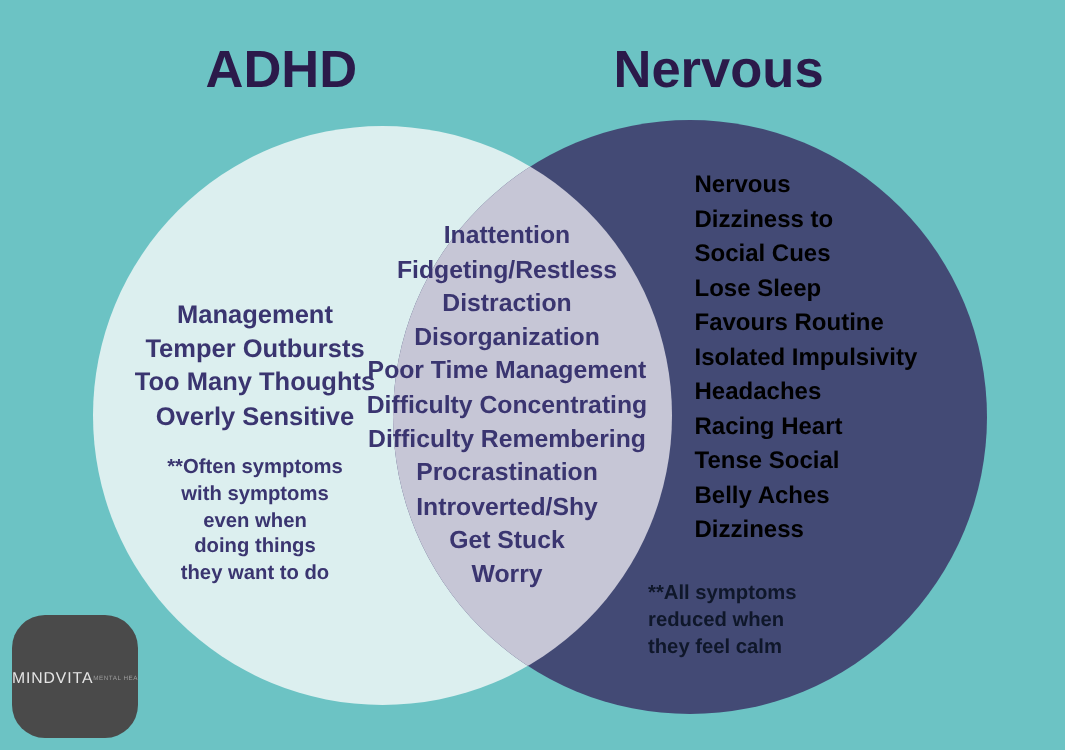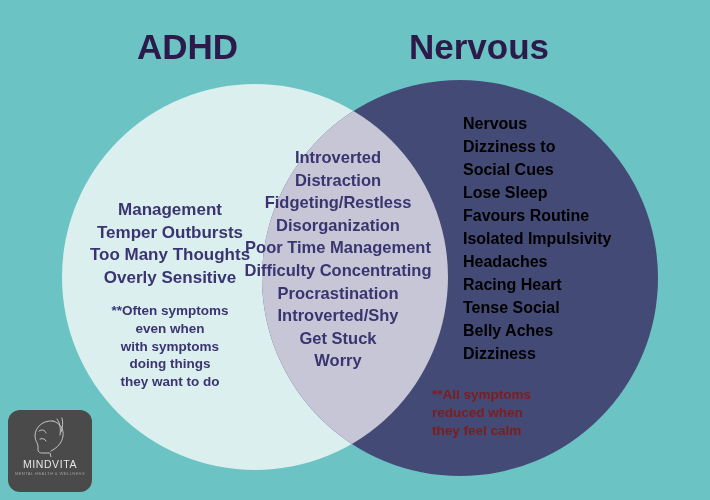--- a/index.html
+++ b/index.html
@@ -115,35 +115,35 @@
     color: #000000;
     line-height: 1.44;
   }
   #anxiety-note {
     left: 432px;
     top: 386px;
     width: 175px;
     text-align: left;
     font-size: 13.5px;
     font-weight: 700;
-    color: #7f1d1d;
+    color: #0f172a;
     line-height: 1.34;
   }
 
   
   #logo-card {
     position: absolute;
     left: 8px;
     top: 410px;
     width: 84px;
     height: 82px;
     background: #4a4a4a;
-    border-radius: 12px;
+    border-radius: 22px;
     display: flex;
-    flex-direction: column;
+    flex-direction: row;
     align-items: center;
     justify-content: flex-start;
     overflow: hidden;
   }
   #logo-mark {
     margin-top: 7px;
     width: 46px;
     height: 40px;
   }
   #logo-name {
@@ -183,33 +183,34 @@
 
   <div class="list-block" id="adhd-list">
     <span class="row">Management</span>
     <span class="row">Temper Outbursts</span>
     <span class="row">Too Many Thoughts</span>
     <span class="row">Overly Sensitive</span>
   </div>
 
   <div class="list-block" id="adhd-note">
     <span class="row">**Often symptoms</span>
+    <span class="row">with symptoms</span>
     <span class="row">even when</span>
-    <span class="row">with symptoms</span>
     <span class="row">doing things</span>
     <span class="row">they want to do</span>
   </div>
 
   <div class="list-block" id="shared-list">
-    <span class="row">Introverted</span>
+    <span class="row">Inattention</span>
+    <span class="row">Fidgeting/Restless</span>
     <span class="row">Distraction</span>
-    <span class="row">Fidgeting/Restless</span>
     <span class="row">Disorganization</span>
     <span class="row">Poor Time Management</span>
     <span class="row">Difficulty Concentrating</span>
+    <span class="row">Difficulty Remembering</span>
     <span class="row">Procrastination</span>
     <span class="row">Introverted/Shy</span>
     <span class="row">Get Stuck</span>
     <span class="row">Worry</span>
   </div>
 
   <div class="list-block" id="anxiety-list">
     <span class="row">Nervous</span>
     <span class="row">Dizziness to</span>
     <span class="row">Social Cues</span>

